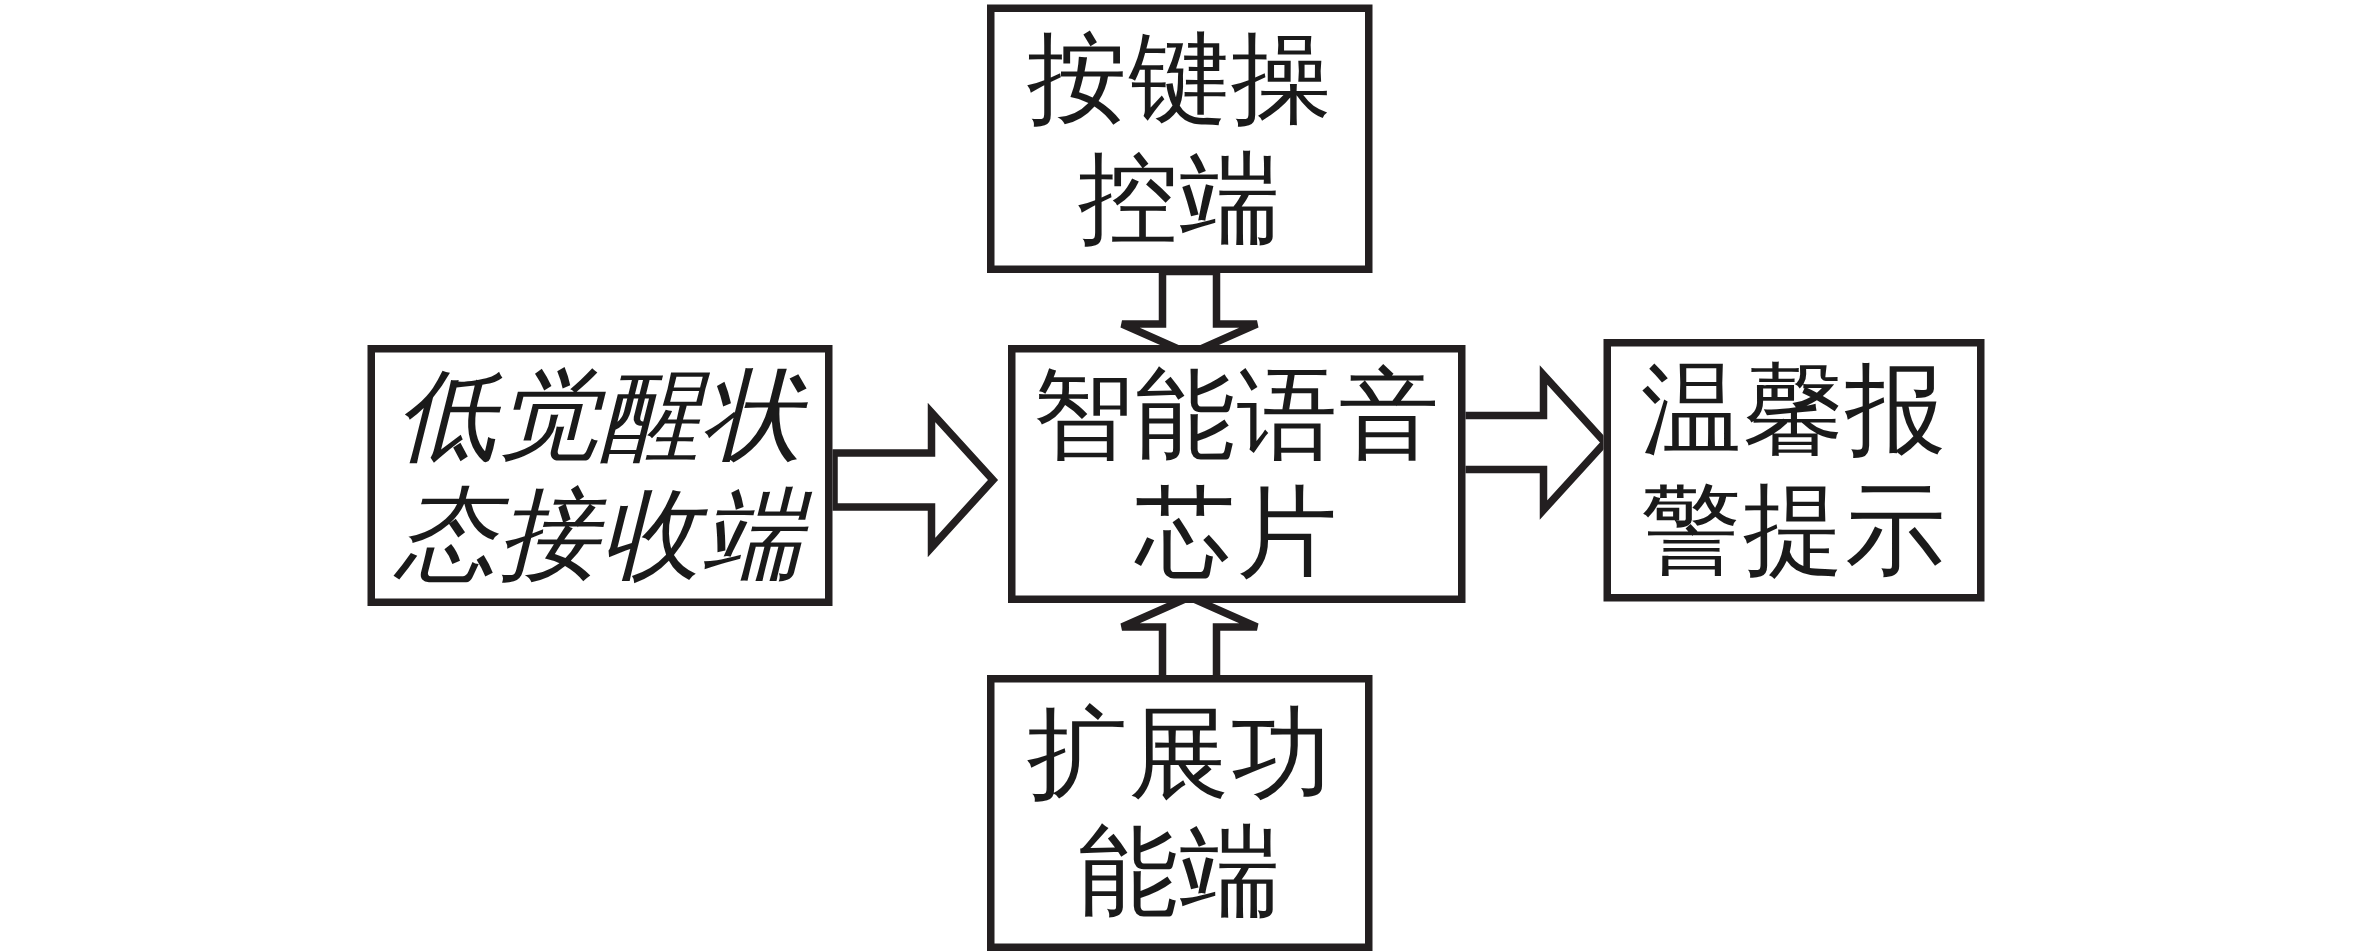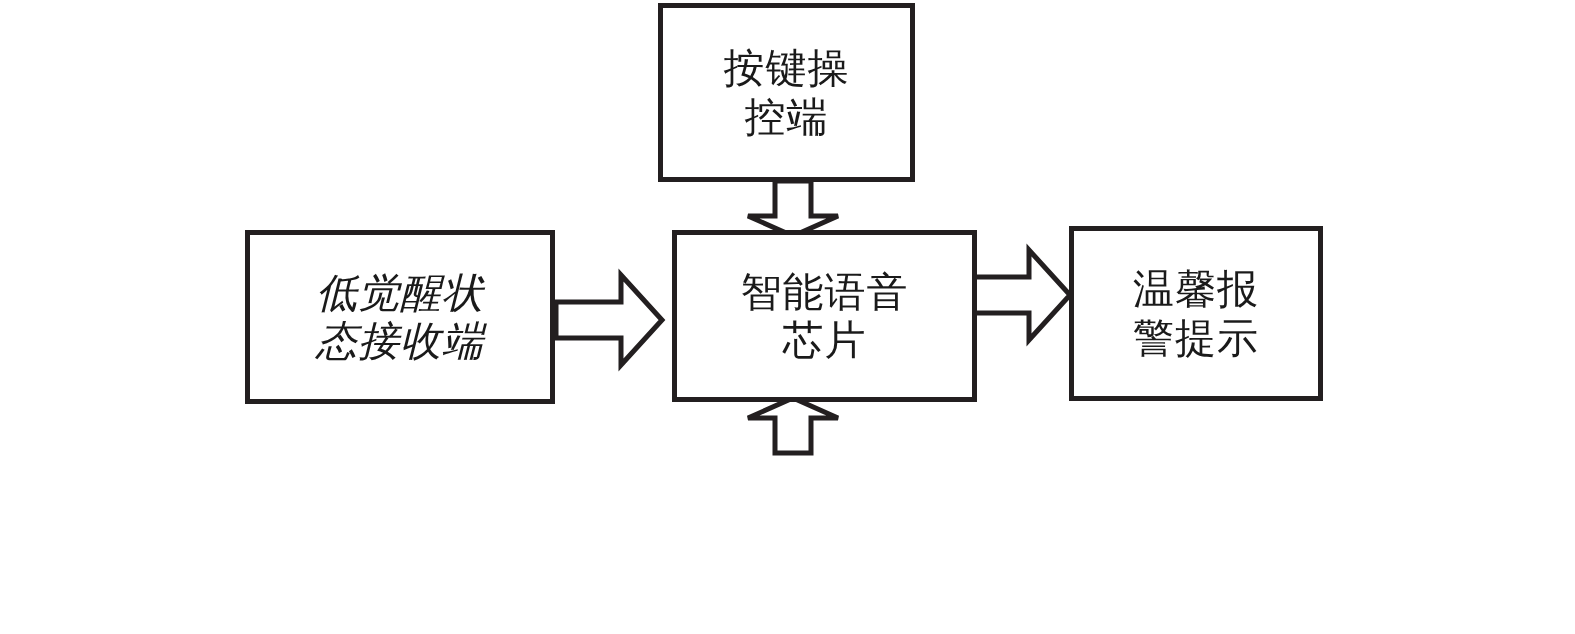--- a/index.html
+++ b/index.html
@@ -20,21 +20,21 @@
     box-sizing: border-box;
     border: 5px solid #231f20;
     background: #ffffff;
     display: flex;
     align-items: center;
     justify-content: center;
     z-index: 3;
   }
   .node-label {
     font-family: "DejaVu Serif", "Liberation Serif", serif;
-    font-size: 41px;
+    font-size: 67px;
     line-height: 1.18;
     color: #1a1a1a;
     text-align: center;
     letter-spacing: 1px;
     white-space: pre-line;
     user-select: none;
   }
   .arrow-layer {
     position: absolute;
     left: 0;
@@ -79,14 +79,18 @@
   <div class="node-box" style="left:658px; top:230px; width:305px; height:172px;margin-left:14px;">
     <span class="node-label">智能语音
 芯片</span>
   </div>
 
   <div class="node-box" style="left:1069px; top:226px; width:254px; height:175px;">
     <span class="node-label">温馨报
 警提示</span>
   </div>
 
+  <div class="node-box" style="left:658px; top:450px; width:257px; height:184px;">
+    <span class="node-label">扩展功
+能端</span>
+  </div>
 
 </div>
 
 </body></html>

